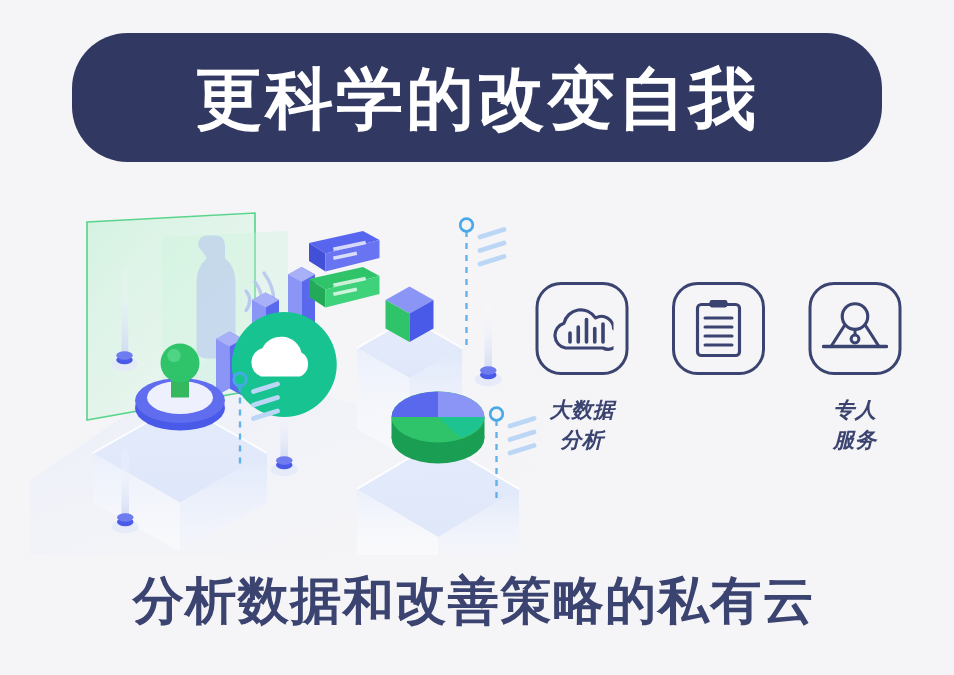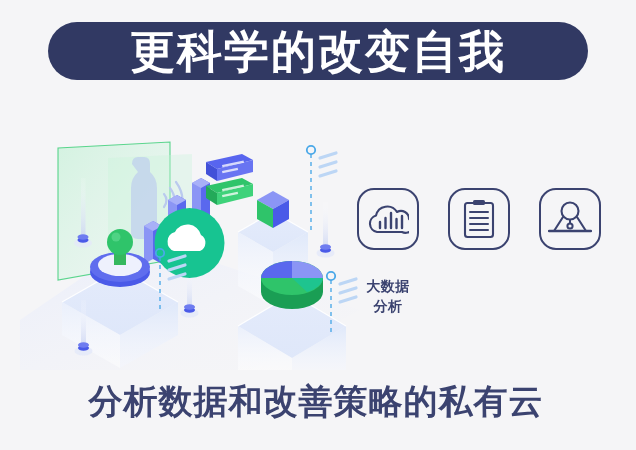--- a/index.html
+++ b/index.html
@@ -21,21 +21,21 @@
     width: 636px;
     height: 450px;
   }
 
   
   .header-banner {
     position: absolute;
     left: 48px;
     top: 22px;
     width: 540px;
-    height: 58px;
+    height: 86px;
     background: #313963;
     border-radius: 37px;
     display: flex;
     align-items: center;
     justify-content: center;
     box-sizing: border-box;
   }
   .header-title {
     color: #ffffff;
     font-size: 45px;
@@ -79,28 +79,29 @@
     border: 2.2px solid #3b4370;
     border-radius: 17px;
     box-sizing: border-box;
     display: flex;
     align-items: center;
     justify-content: center;
     background: transparent;
   }
   .feature-icon svg { display: block; }
   .feature-label {
-    margin-top: 26px;
+    margin-top: 14px;
     color: #3b4370;
     font-size: 14px;
     font-weight: 700;
     line-height: 1.45;
     text-align: center;
     letter-spacing: 0.5px;
     font-family: "DejaVu Sans", "Liberation Sans", sans-serif;
+    font-style: italic;
   }
   .feature-label .l2 { display: block; }
 
   
   .footer-tagline {
     position: absolute;
     left: 0;
     top: 383px;
     width: 632px;
     text-align: center;
@@ -354,19 +355,23 @@
       <div class="feature-icon">
         <svg width="44" height="36" viewBox="0 0 44 36" xmlns="http://www.w3.org/2000/svg">
           <circle cx="22" cy="10" r="8.5" fill="none" stroke="#3b4370" stroke-width="2.1"></circle>
           <path d="M22,18.5 L22,22" fill="none" stroke="#3b4370" stroke-width="2"></path>
           <circle cx="22" cy="25" r="2.6" fill="none" stroke="#3b4370" stroke-width="2"></circle>
           <path d="M15,16 L6,30" fill="none" stroke="#3b4370" stroke-width="2.1" stroke-linecap="round"></path>
           <path d="M29,16 L38,30" fill="none" stroke="#3b4370" stroke-width="2.1" stroke-linecap="round"></path>
           <line x1="1" y1="30" x2="43" y2="30" stroke="#3b4370" stroke-width="2.3" stroke-linecap="round"></line>
         </svg>
       </div>
+      <div class="feature-label">
+        <span>专人</span>
+        <span class="l2">服务</span>
+      </div>
     </div>
 
   </div>
 
   <div class="footer-tagline">分析数据和改善策略的私有云</div>
 
 </div>
 
 </body></html>

